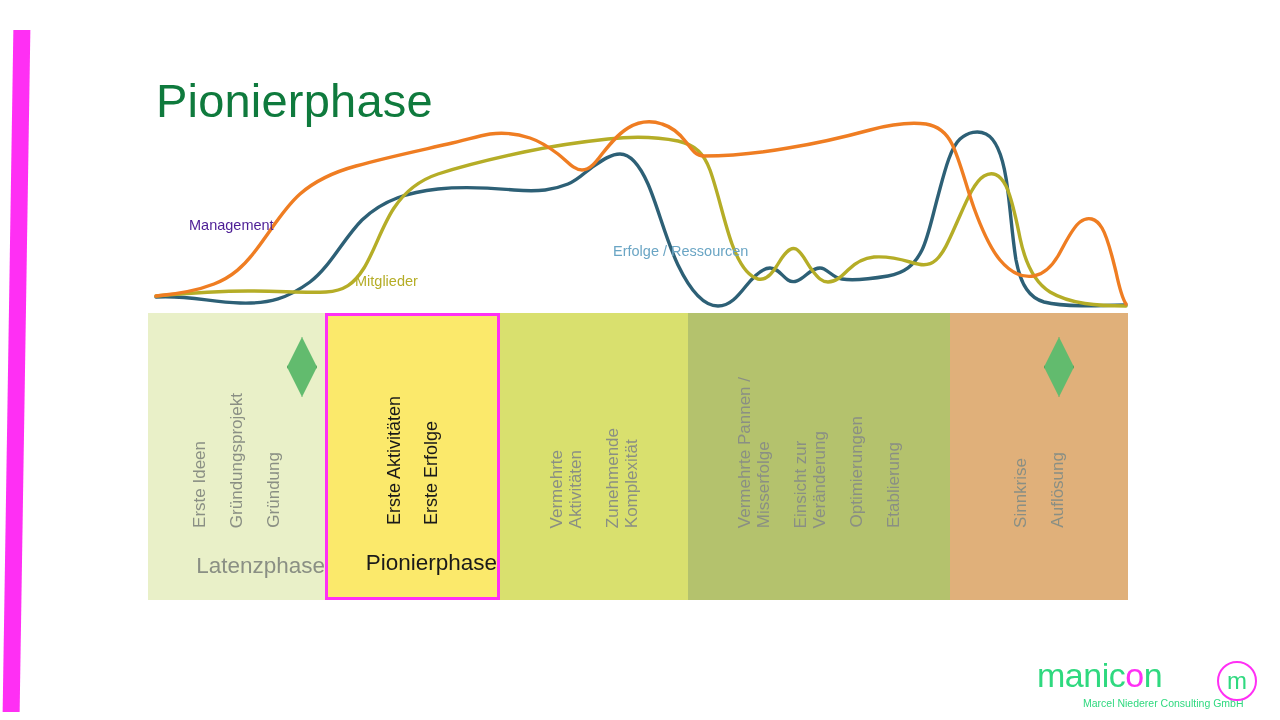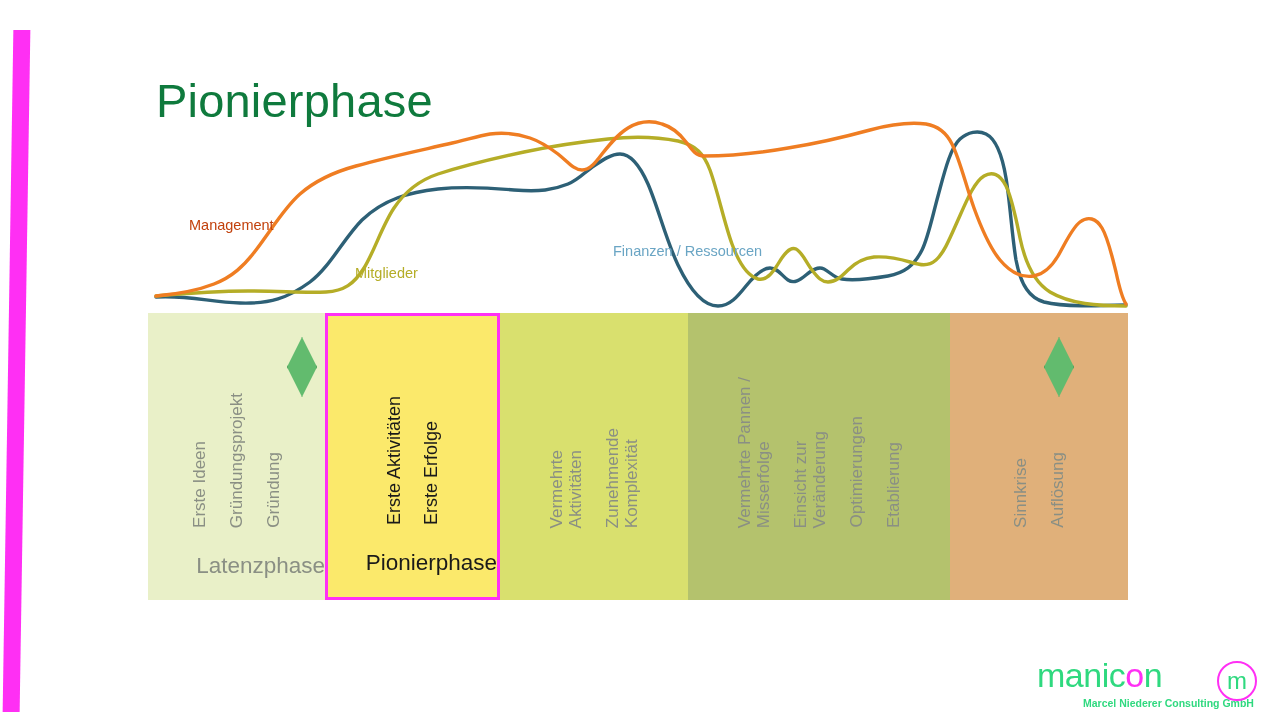--- a/index.html
+++ b/index.html
@@ -51,22 +51,22 @@
     width: 985px;
     height: 205px;
   }
   .curves svg { display: block; }
 
   .curve-label {
     position: absolute;
     font-size: 14.5px;
     white-space: nowrap;
   }
-  .lbl-management { left: 189px; top: 217px; color: #c2410c; }
-  .lbl-mitglieder { left: 355px; top: 265px; color: #b5ad27; }
+  .lbl-management { left: 189px; top: 217px; color: #4c1d95; }
+  .lbl-mitglieder { left: 355px; top: 273px; color: #b5ad27; }
   .lbl-finanzen   { left: 613px; top: 243px; color: #6aa5c4; }
 
   
   .phases {
     position: absolute;
     left: 148px;
     top: 313px;
     width: 980px;
     height: 287px;
     display: flex;
@@ -140,21 +140,21 @@
     color: #2fd97f;
     letter-spacing: -0.5px;
     font-weight: normal;
   }
   .logo-word .pink-o { color: #ff2ff4; }
   .logo-tag {
     position: absolute;
     left: 2px;
     top: 40px;
     font-size: 10.5px;
-    font-weight: bold;
+    font-weight: normal;
     color: #2fd97f;
     white-space: nowrap;
     padding-left: 44px;
   }
   .logo-badge {
     position: absolute;
     left: 180px;
     top: 4px;
     width: 40px;
     height: 40px;
@@ -262,21 +262,21 @@
                C 896,164 904,156 910,146
                C 918,132 924,118 932,112
                C 940,106 948,108 954,118
                C 960,128 964,146 968,162
                C 971,176 974,188 978,194"></path>
     </svg>
   </div>
 
   <div class="curve-label lbl-management">Management</div>
   <div class="curve-label lbl-mitglieder">Mitglieder</div>
-  <div class="curve-label lbl-finanzen">Finanzen / Ressourcen</div>
+  <div class="curve-label lbl-finanzen">Erfolge / Ressourcen</div>
 
   <div class="phases">
 
     <div class="phase" id="phase-0" style="width: 177px; background: rgb(233, 240, 200);">
       <div class="vlabels">
         <div class="vlabel">Erste Ideen</div>
         <div class="vlabel">Gründungsprojekt</div>
         <div class="vlabel">Gründung</div>
       </div>
       <div class="diamond" id="diamond-0" style="left: 139px; top: 24px;"></div>

